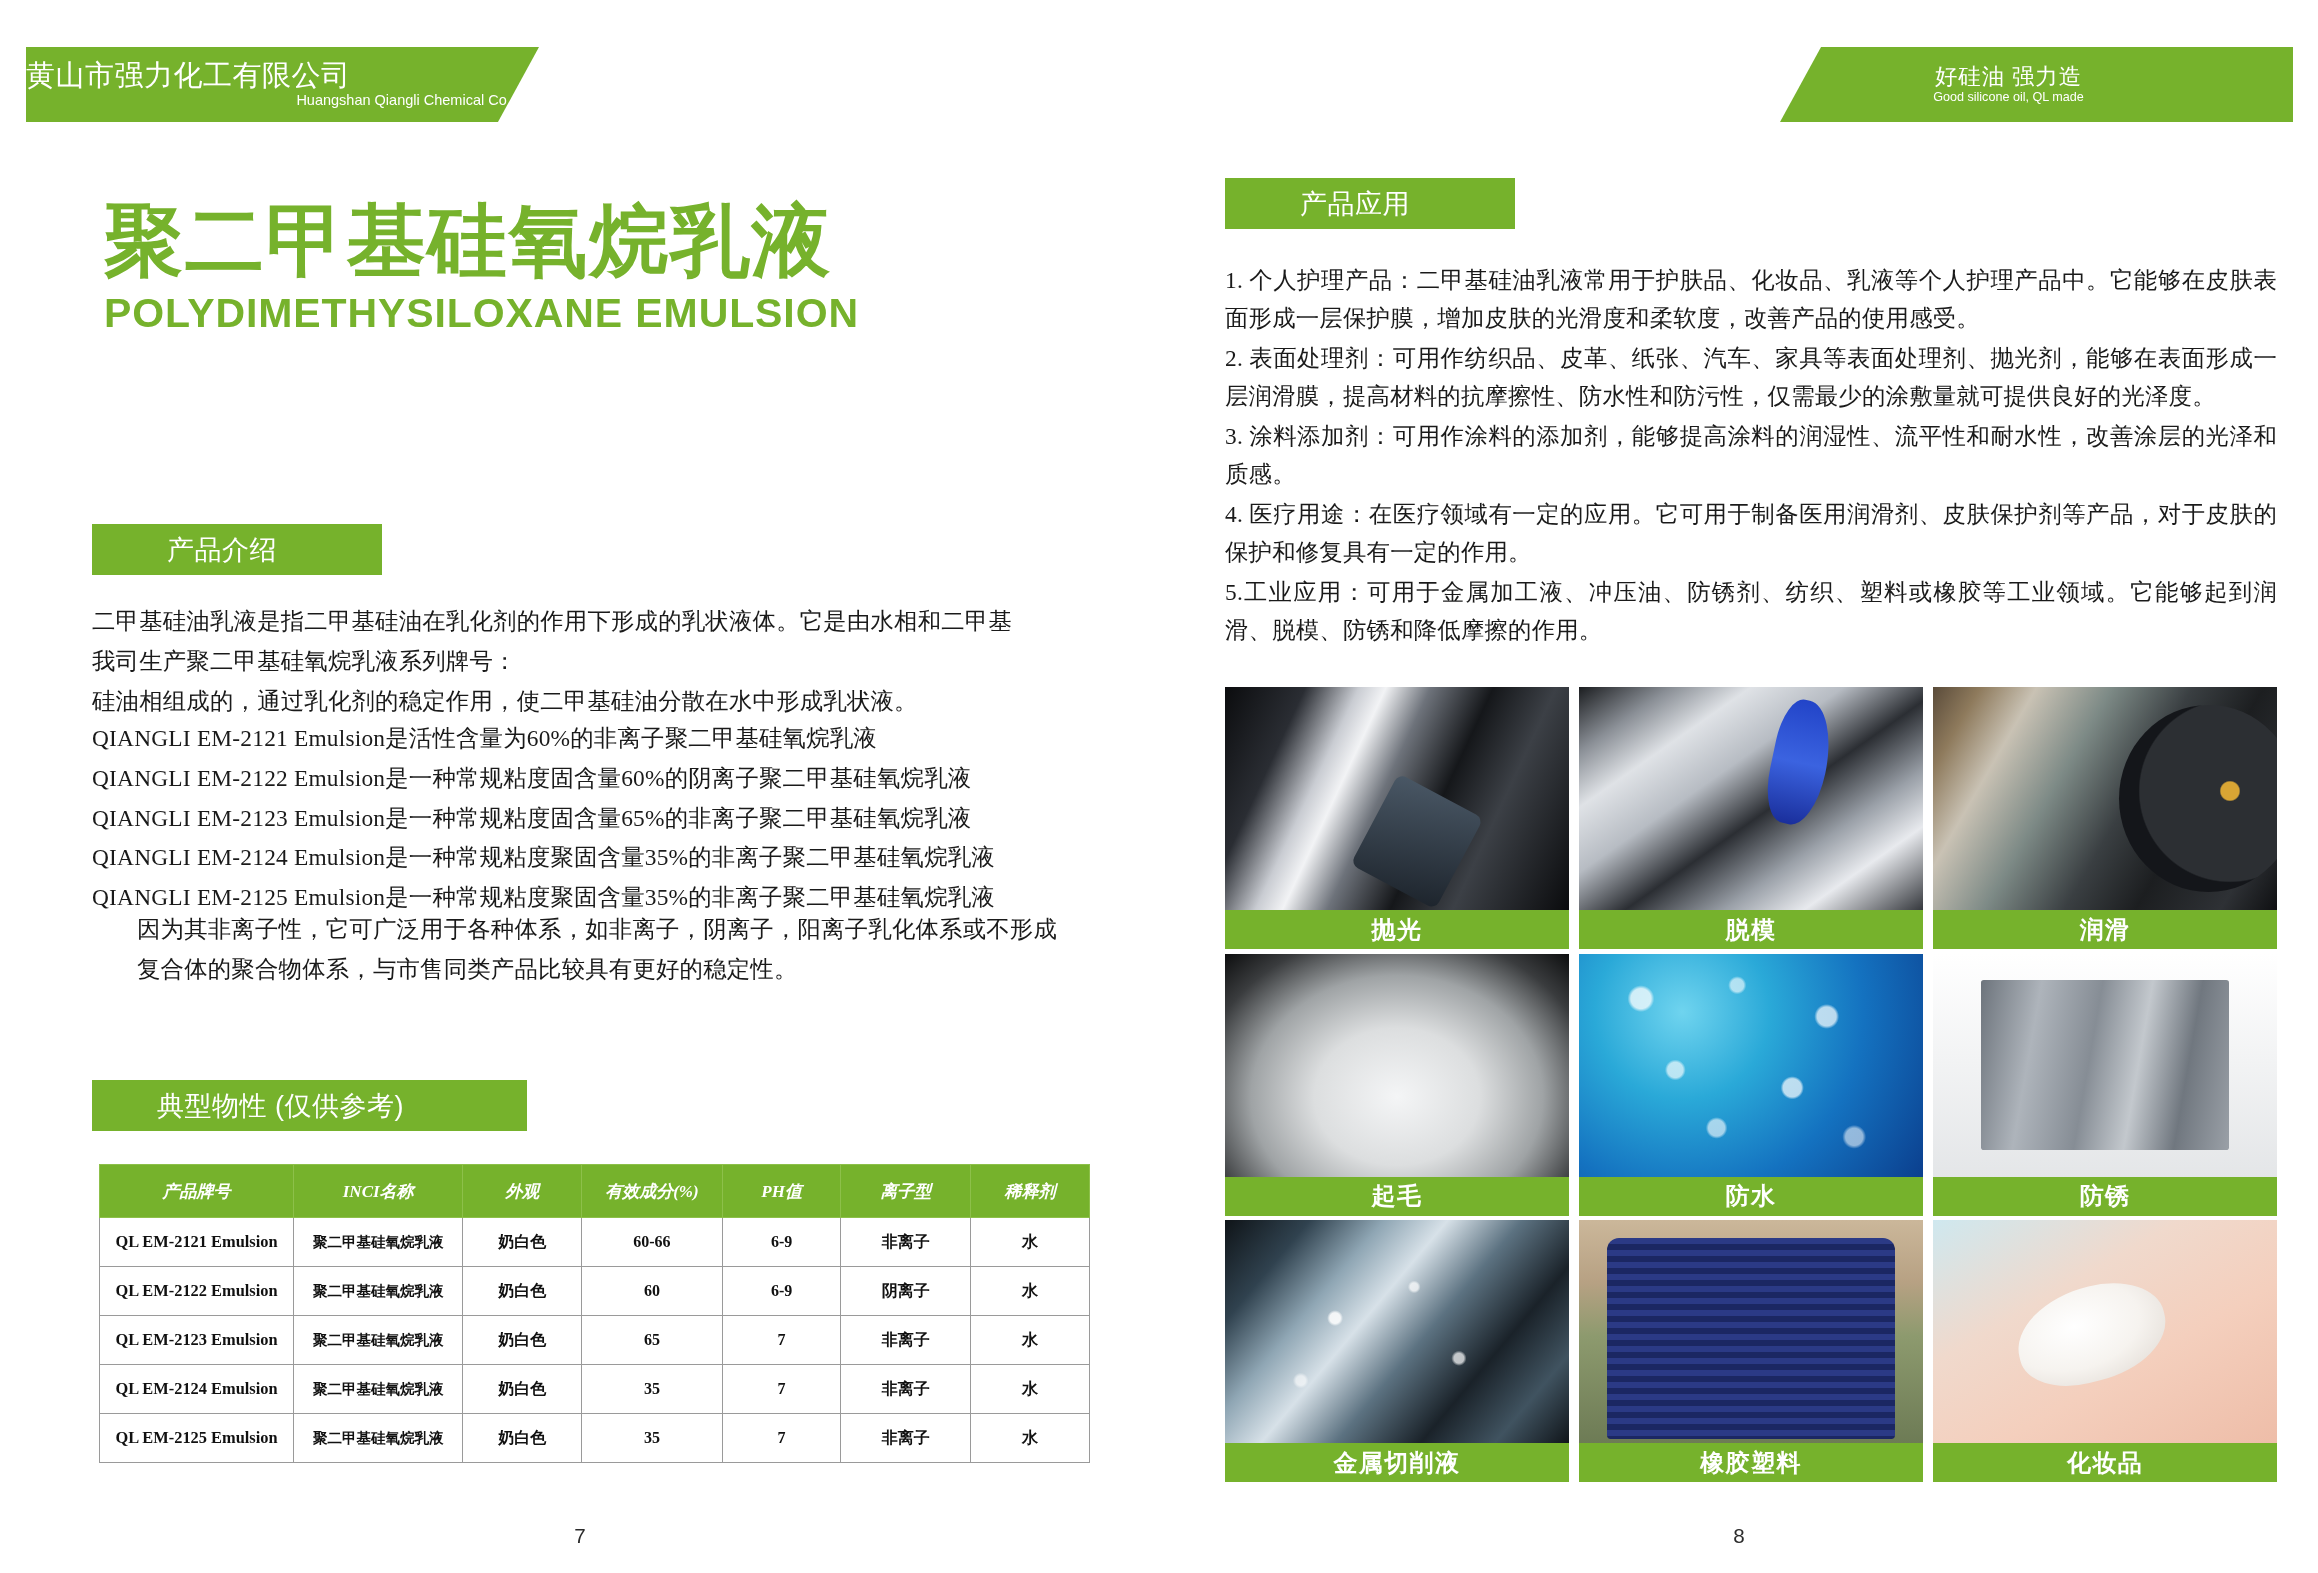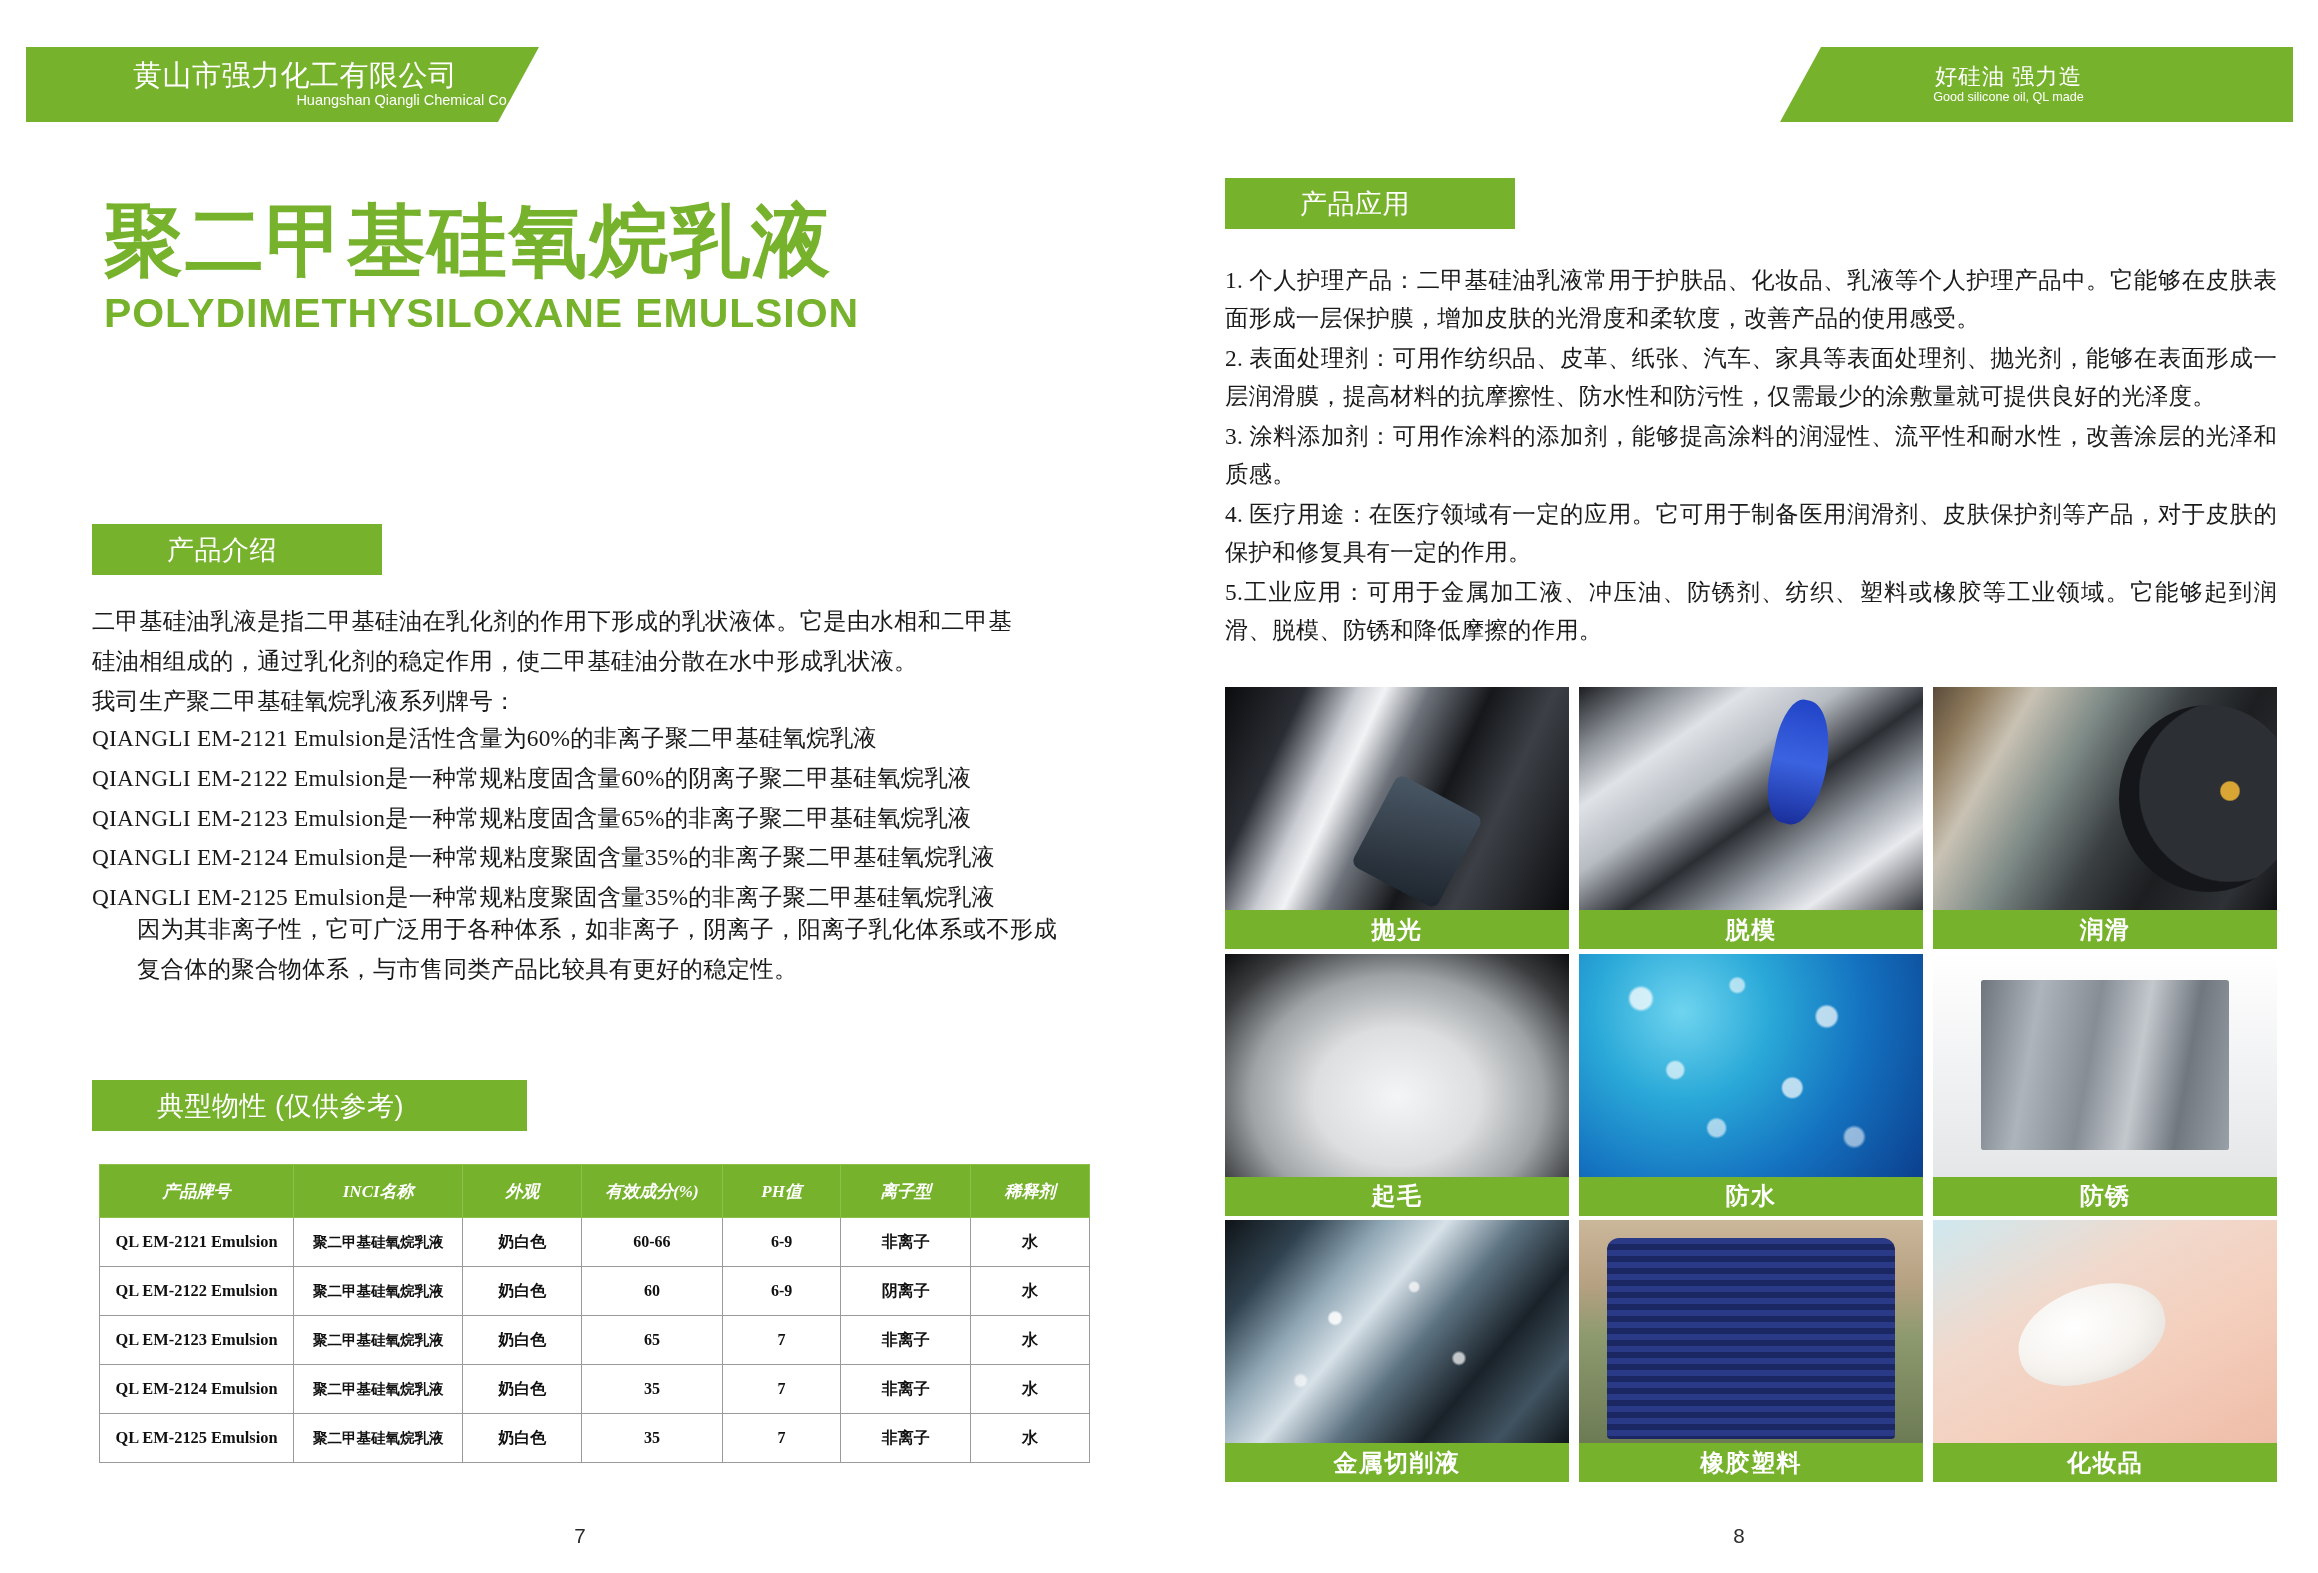--- a/index.html
+++ b/index.html
@@ -16,21 +16,20 @@
 
   
   .banner-left{
     position:absolute;left:26px;top:47px;
     width:513px;height:75px;
     background:#76b22c;
     clip-path:polygon(0 0, 100% 0, 92% 100%, 0 100%);
     display:flex;flex-direction:column;
     justify-content:center;
     box-sizing:border-box;
-    padding-left:107px;
   }
   .banner-left .cn{
     color:#ffffff;font-size:29px;line-height:1.05;
     font-family:"Liberation Sans","DejaVu Sans",sans-serif;
     letter-spacing:0.5px;
   }
   .banner-left .en{
     color:#ffffff;font-size:14.5px;line-height:1.15;margin-top:1.9px;
     font-family:"Liberation Sans","DejaVu Sans",sans-serif;
     text-align:right;
@@ -227,22 +226,22 @@
 
   <div class="hero">
     <div class="title-cn">聚二甲基硅氧烷乳液</div>
     <div class="title-en">POLYDIMETHYSILOXANE EMULSION</div>
   </div>
 
   <div class="chip chip-intro">产品介绍</div>
 
   <div class="body-text intro-block">
     <p>二甲基硅油乳液是指二甲基硅油在乳化剂的作用下形成的乳状液体。它是由水相和二甲基</p>
+    <p>我司生产聚二甲基硅氧烷乳液系列牌号：</p>
     <p>硅油相组成的，通过乳化剂的稳定作用，使二甲基硅油分散在水中形成乳状液。</p>
-    <p>我司生产聚二甲基硅氧烷乳液系列牌号：</p>
   </div>
 
   <div class="body-text grades-block">
     <p>QIANGLI EM-2121 Emulsion是活性含量为60%的非离子聚二甲基硅氧烷乳液</p>
     <p>QIANGLI EM-2122 Emulsion是一种常规粘度固含量60%的阴离子聚二甲基硅氧烷乳液</p>
     <p>QIANGLI EM-2123 Emulsion是一种常规粘度固含量65%的非离子聚二甲基硅氧烷乳液</p>
     <p>QIANGLI EM-2124 Emulsion是一种常规粘度聚固含量35%的非离子聚二甲基硅氧烷乳液</p>
     <p>QIANGLI EM-2125 Emulsion是一种常规粘度聚固含量35%的非离子聚二甲基硅氧烷乳液</p>
   </div>
 

